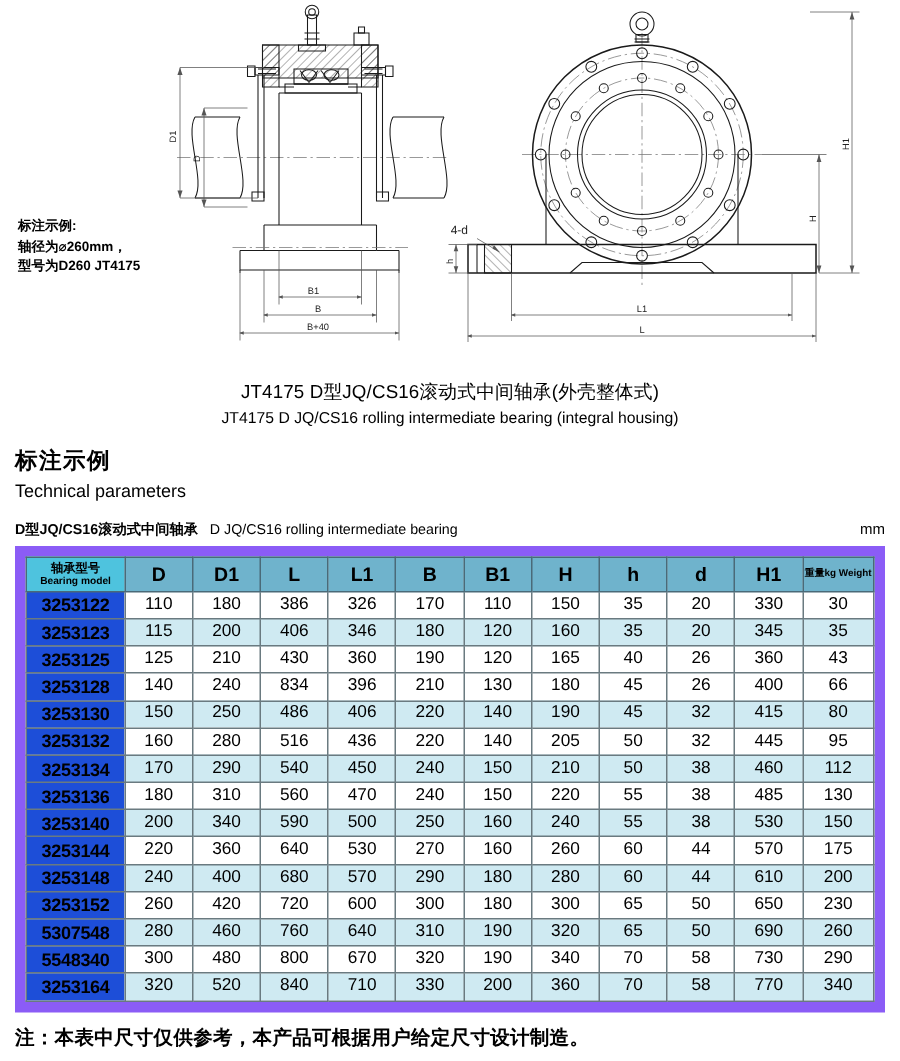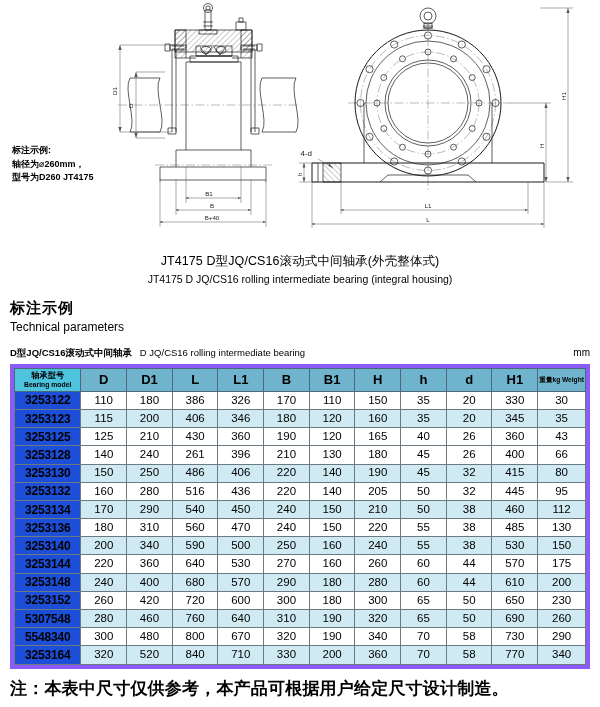--- a/index.html
+++ b/index.html
@@ -70,21 +70,21 @@
     font-size: 9.5px;
   }
   #caption-left { white-space: nowrap; }
   #caption-left .cn { font-weight: bold; }
   #caption-left .en { font-weight: normal; }
   #caption-unit { font-size: 10px; }
 
   
   #spec-table-wrap {
     margin: 0 10px;
-    border: 4px solid #8b5cf6;
+    border: 7px solid #8b5cf6;
     background: #fff;
   }
   table {
     border-collapse: collapse;
     width: 100%;
     table-layout: fixed;
   }
   th, td {
     border: 1px solid #6a7a80;
     text-align: center;
@@ -129,21 +129,21 @@
   
   col.c-model { width: 64px; }
   col.c-num   { width: 44px; }
   col.c-w     { width: 46px; }
 
   
   #footnote {
     margin: 7px 10px 0 10px;
   }
   #note-cn {
-    font-size: 17px;
+    font-size: 13px;
     font-weight: bold;
     line-height: 1.5;
     letter-spacing: 0.2px;
   }
 
   
   .ln { stroke: #1a1a1a; stroke-width: 0.7; fill: none; }
   .ln-th { stroke: #1a1a1a; stroke-width: 1.0; fill: none; }
   .dim { stroke: #555; stroke-width: 0.5; fill: none; }
   .ctr { stroke: #777; stroke-width: 0.5; fill: none;
@@ -459,21 +459,21 @@
           <td>165</td>
           <td>40</td>
           <td>26</td>
           <td>360</td>
           <td>43</td>
         </tr>
         <tr class="odd">
           <td class="model">3253128</td>
           <td>140</td>
           <td>240</td>
-          <td>261</td>
+          <td>834</td>
           <td>396</td>
           <td>210</td>
           <td>130</td>
           <td>180</td>
           <td>45</td>
           <td>26</td>
           <td>400</td>
           <td>66</td>
         </tr>
         <tr class="even">

